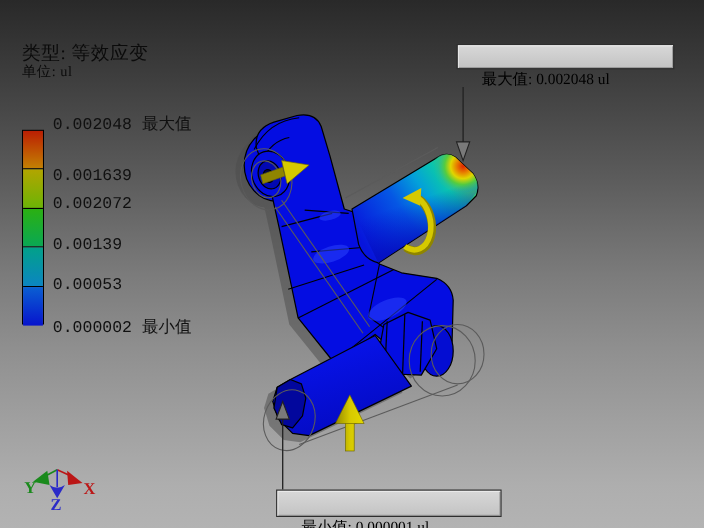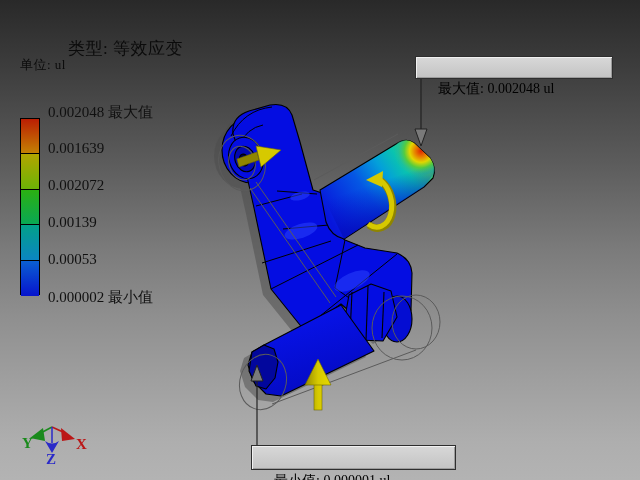--- a/index.html
+++ b/index.html
@@ -5,34 +5,34 @@
   html,body{margin:0;padding:0;}
   body{
     width:640px;height:480px;overflow:hidden;position:relative;
     font-family:"Liberation Serif","DejaVu Serif",serif;
     background:linear-gradient(180deg,#292929 0%,#3d3d3d 14%,#5c5c5c 34%,#7b7b7b 52%,#8f8f8f 66%,#a0a0a0 80%,#aeaeae 92%,#b3b3b3 100%);
   }
   .stage{position:absolute;inset:0;width:640px;height:480px;}
   svg.scene{position:absolute;left:0;top:0;z-index:1;}
   .overlay{position:absolute;z-index:2;}
   .hdr{position:absolute;left:20px;color:#0b0b0b;letter-spacing:.5px;white-space:pre;}
-  .hdr-type{top:37px;font-size:17px;margin-left:48px;}
+  .hdr-type{top:37px;font-size:17px;}
   .hdr-unit{top:56px;font-size:13px;}
   .hdr-date{top:80px;font-size:15px;color:#161616;}
   .legend{position:absolute;left:0;top:0;z-index:2;}
   .legend-bar{position:absolute;left:20px;top:118px;width:20px;height:177px;border:1px solid #000;box-sizing:border-box;}
   .legend-cell{position:absolute;left:0;width:18px;height:35.4px;border-bottom:1px solid #000;box-sizing:border-box;}
   .legend-cell:last-child{border-bottom:none;}
-  .legend-label{position:absolute;left:48px;width:230px;height:18px;font-size:15px;color:#101010;white-space:pre;}
+  .legend-label{position:absolute;left:48px;width:230px;height:18px;font-size:15px;color:#101010;white-space:pre;font-family:Liberation Mono, monospace;}
   .callout{position:absolute;z-index:3;box-sizing:border-box;
     background:linear-gradient(180deg,#d8d8d8,#c3c3c3);
     border:1px solid #2e2e2e;
     box-shadow:inset 1px 1px 0 #f1f1f1, inset -1px -1px 0 #9b9b9b;
     color:#000;font-size:14px;line-height:21px;padding-left:8px;white-space:pre;}
-  .callout-max{left:415px;top:56px;width:198px;height:23px;}
+  .callout-max{left:415px;top:40px;width:198px;height:23px;}
   .callout-min{left:251px;top:445px;width:205px;height:25px;line-height:23px;}
 </style>
 </head>
 <body>
 
 <div class="stage">
 
 <svg class="scene" width="640" height="480" viewBox="0 0 640 480">
   <defs>
     <linearGradient id="pistonGrad" gradientUnits="userSpaceOnUse" x1="328" y1="218" x2="418" y2="156">
@@ -181,21 +181,21 @@
 
   <div class="legend">
     <div class="legend-bar">
       <div class="legend-cell" style="top: 0px; background: linear-gradient(rgb(187, 30, 3), rgb(195, 129, 3));"></div>
       <div class="legend-cell" style="top: 35.4px; background: linear-gradient(rgb(178, 165, 0), rgb(108, 180, 6));"></div>
       <div class="legend-cell" style="top: 70.8px; background: linear-gradient(rgb(43, 176, 18), rgb(9, 168, 84));"></div>
       <div class="legend-cell" style="top: 106.2px; background: linear-gradient(rgb(2, 161, 137), rgb(11, 133, 194));"></div>
       <div class="legend-cell" style="top: 141.6px; background: linear-gradient(rgb(10, 95, 210), rgb(7, 20, 205));"></div>
     </div>
     <div class="legend-label" style="top:103px">0.002048 最大值</div>
-    <div class="legend-label" style="top:140px">0.001639</div>
+    <div class="legend-label" style="top:152px">0.001639</div>
     <div class="legend-label" style="top:177px">0.002072</div>
     <div class="legend-label" style="top:214px">0.00139</div>
     <div class="legend-label" style="top:251px">0.00053</div>
     <div class="legend-label" style="top:288px">0.000002 最小值</div>
   </div>
 
   <div class="callout callout-max">
     <span>最大值: 0.002048 ul</span>
   </div>
   <div class="callout callout-min">

